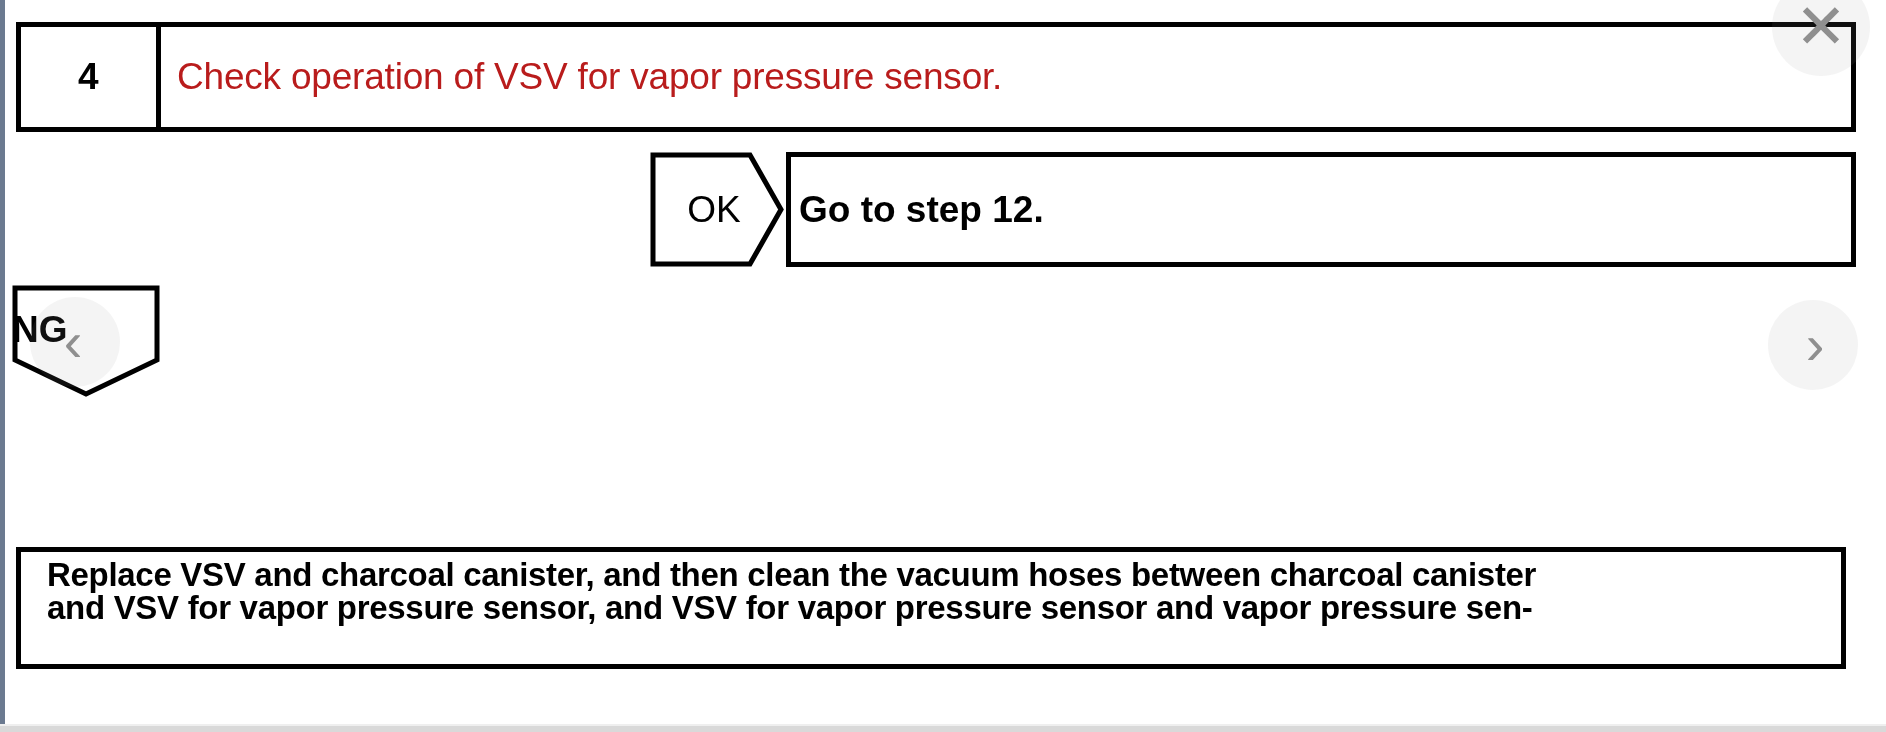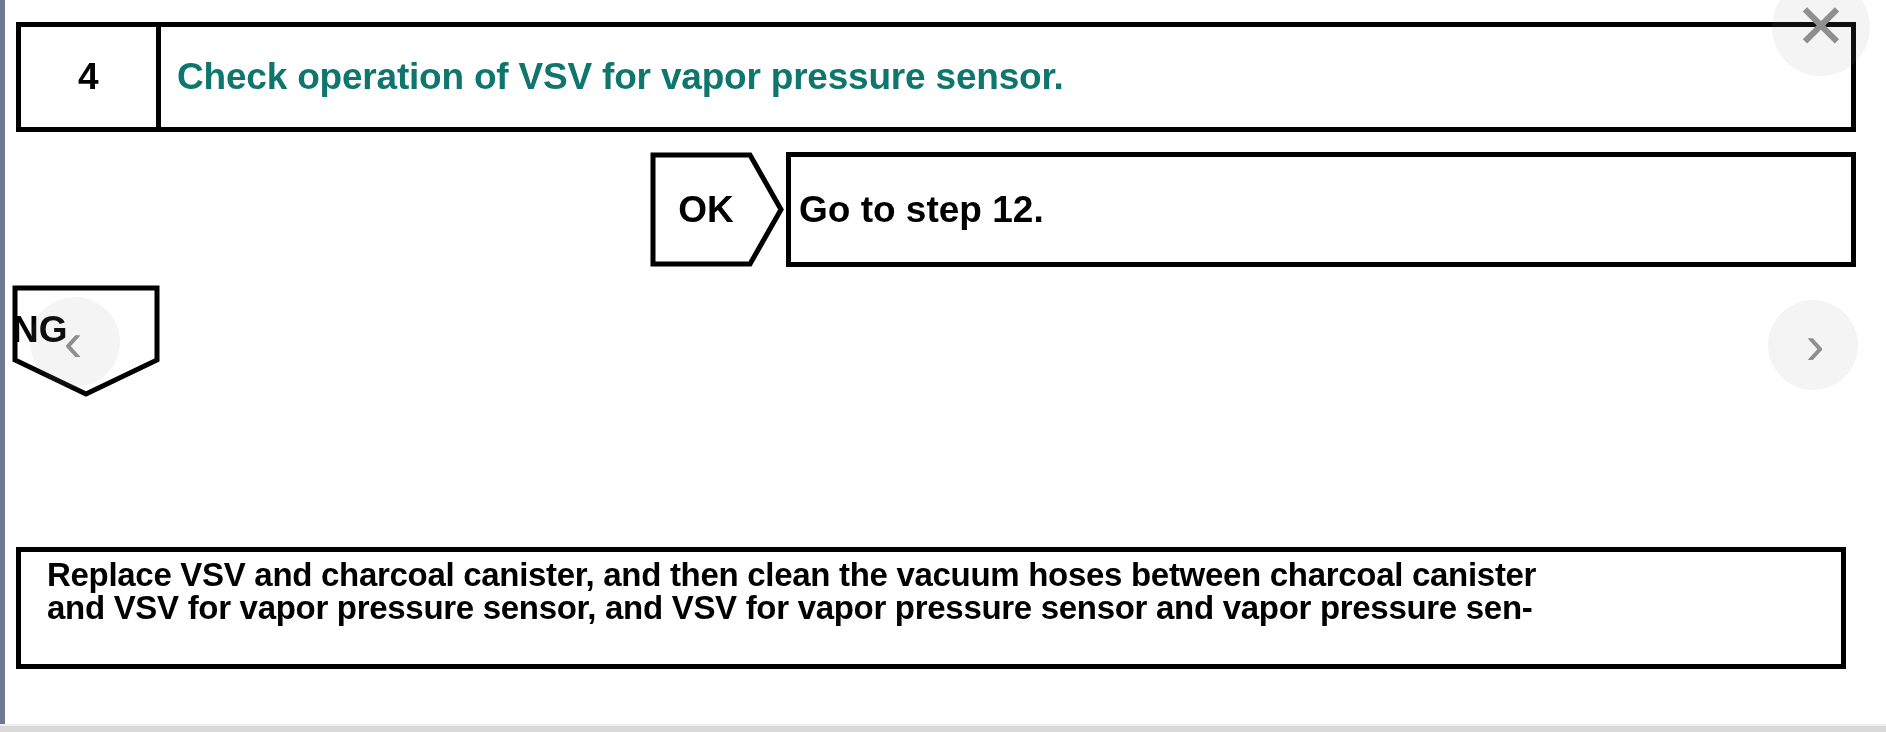--- a/index.html
+++ b/index.html
@@ -82,22 +82,22 @@
     letter-spacing: 0.5px;
   }
   .step-title-cell {
     flex: 1 1 auto;
     display: flex;
     align-items: center;
     padding-left: 16px;
   }
   .step-title-text {
     font-size: 37px;
-    font-weight: bold;
-    color: #0f766e;
+    font-weight: normal;
+    color: #b91c1c;
     white-space: nowrap;
     letter-spacing: -0.2px;
   }
 
   
   .ok-branch {
     position: absolute;
     left: 650px;
     top: 152px;
     width: 1206px;
@@ -108,29 +108,29 @@
     left: 0;
     top: 0;
     width: 134px;
     height: 115px;
   }
   .ok-pentagon svg {
     display: block;
   }
   .ok-label {
     position: absolute;
-    left: 0;
+    left: 8px;
     top: 0;
     width: 112px;
     height: 115px;
     display: flex;
     align-items: center;
     justify-content: center;
     font-size: 37px;
-    font-weight: bold;
+    font-weight: normal;
     color: #000;
   }
   .goto-box {
     position: absolute;
     left: 136px;
     top: 0;
     width: 1070px;
     height: 115px;
     border: 5px solid #000;
     box-sizing: border-box;

